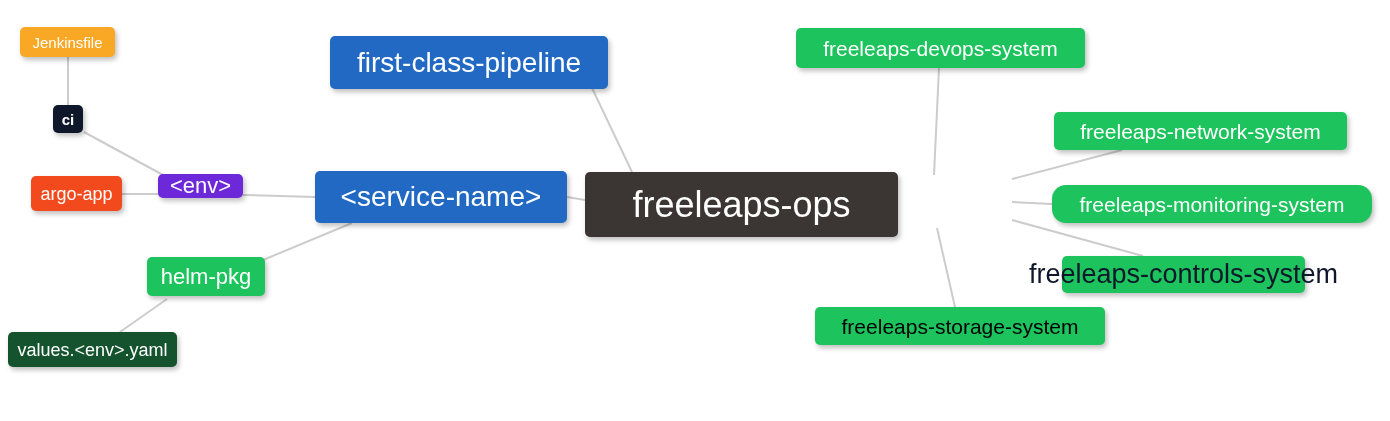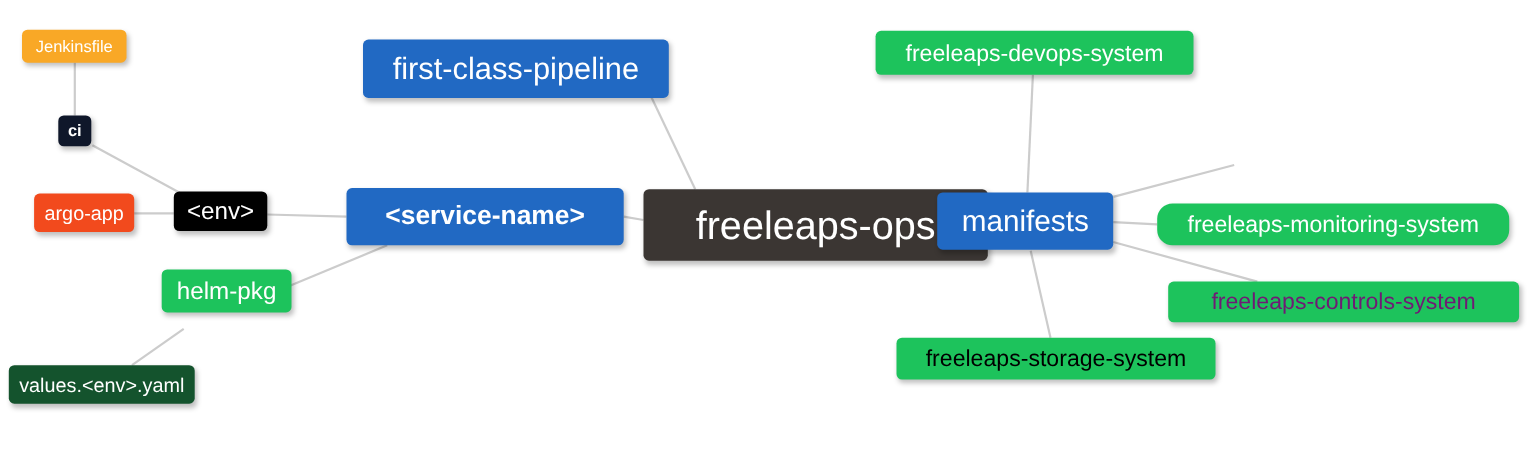--- a/index.html
+++ b/index.html
@@ -56,24 +56,24 @@
       <line x1="934" y1="175" x2="939" y2="68" stroke="#cccccc" stroke-width="2"></line>
       <line x1="1012" y1="179" x2="1122" y2="150" stroke="#cccccc" stroke-width="2"></line>
       <line x1="1012" y1="202" x2="1052" y2="204" stroke="#cccccc" stroke-width="2"></line>
       <line x1="1012" y1="220" x2="1143" y2="256" stroke="#cccccc" stroke-width="2"></line>
       <line x1="937" y1="228" x2="955" y2="307" stroke="#cccccc" stroke-width="2"></line>
     </svg>
 
   <div class="node" style="left: 20px; top: 27px; width: 95px; height: 30px; background: rgb(249, 168, 38); color: rgb(255, 255, 255); font-size: 15px;">Jenkinsfile</div>
   <div class="node" style="left: 53px; top: 105px; width: 30px; height: 28px; background: #0f172a; color: rgb(255, 255, 255); font-size: 15px; font-weight: bold;">ci</div>
   <div class="node" style="left: 31px; top: 176px; width: 91px; height: 35px; background: rgb(242, 74, 29); color: rgb(255, 255, 255); font-size: 18px;">argo-app</div>
-  <div class="node" style="left: 158px; top: 174px; width: 85px; height: 36px; background: #000000; color: rgb(255, 255, 255); font-size: 22px;">&lt;env&gt;</div>
-  <div class="node" style="left: 147px; top: 245px; width: 118px; height: 39px; background: rgb(29, 195, 92); color: rgb(255, 255, 255); font-size: 22px;">helm-pkg</div>
+  <div class="node" style="left: 158px; top: 174px; width: 85px; height: 24px; background: #6d28d9; color: rgb(255, 255, 255); font-size: 22px;">&lt;env&gt;</div>
+  <div class="node" style="left: 147px; top: 257px; width: 118px; height: 39px; background: rgb(29, 195, 92); color: rgb(255, 255, 255); font-size: 22px;">helm-pkg</div>
   <div class="node" style="left: 8px; top: 332px; width: 169px; height: 35px; background: #14532d; color: rgb(255, 255, 255); font-size: 18px;">values.&lt;env&gt;.yaml</div>
   <div class="node" style="left: 314px; top: 36px; width: 278px; height: 53px; background: rgb(33, 105, 195); color: rgb(255, 255, 255); font-size: 28px; margin-left: 16px;">first-class-pipeline</div>
-  <div class="node" style="left: 315px; top: 171px; width: 252px; height: 52px; background: rgb(33, 105, 195); color: rgb(255, 255, 255); font-size: 24px; font-weight: bold;">&lt;service-name&gt;</div>
+  <div class="node" style="left: 315px; top: 171px; width: 252px; height: 52px; background: rgb(33, 105, 195); color: rgb(255, 255, 255); font-size: 28px;">&lt;service-name&gt;</div>
   <div class="node" style="left: 585px; top: 172px; width: 313px; height: 65px; background: rgb(59, 54, 51); color: rgb(255, 255, 255); font-size: 36px;">freeleaps-ops</div>
-  <div class="node" style="left: 852px; top: 175px; width: 160px; height: 52px; background: rgb(33, 105, 195); color: rgb(255, 255, 255); font-size: 27px;">manifests</div>
   <div class="node" style="left: 796px; top: 28px; width: 289px; height: 40px; background: rgb(29, 195, 92); color: rgb(255, 255, 255); font-size: 21px; text-align: right;">freeleaps-devops-system</div>
+  <div class="node" style="left: 1054px; top: 112px; width: 293px; height: 38px; background: rgb(29, 195, 92); color: rgb(255, 255, 255); font-size: 21px;">freeleaps-network-system</div>
   <div class="node" style="left: 1052px; top: 185px; width: 320px; height: 38px; background: rgb(29, 195, 92); color: rgb(255, 255, 255); font-size: 21px; border-radius: 14px;">freeleaps-monitoring-system</div>
-  <div class="node" style="left: 1062px; top: 256px; width: 319px; height: 37px; background: rgb(29, 195, 92); color: #701a75; font-size: 21px;">freeleaps-controls-system</div>
+  <div class="node" style="left: 1062px; top: 256px; width: 243px; height: 37px; background: rgb(29, 195, 92); color: #0f172a; font-size: 27px;">freeleaps-controls-system</div>
   <div class="node" style="left: 815px; top: 307px; width: 290px; height: 38px; background: rgb(29, 195, 92); color: #000000; font-size: 21px;">freeleaps-storage-system</div>
 </div>
 
 </body></html>

